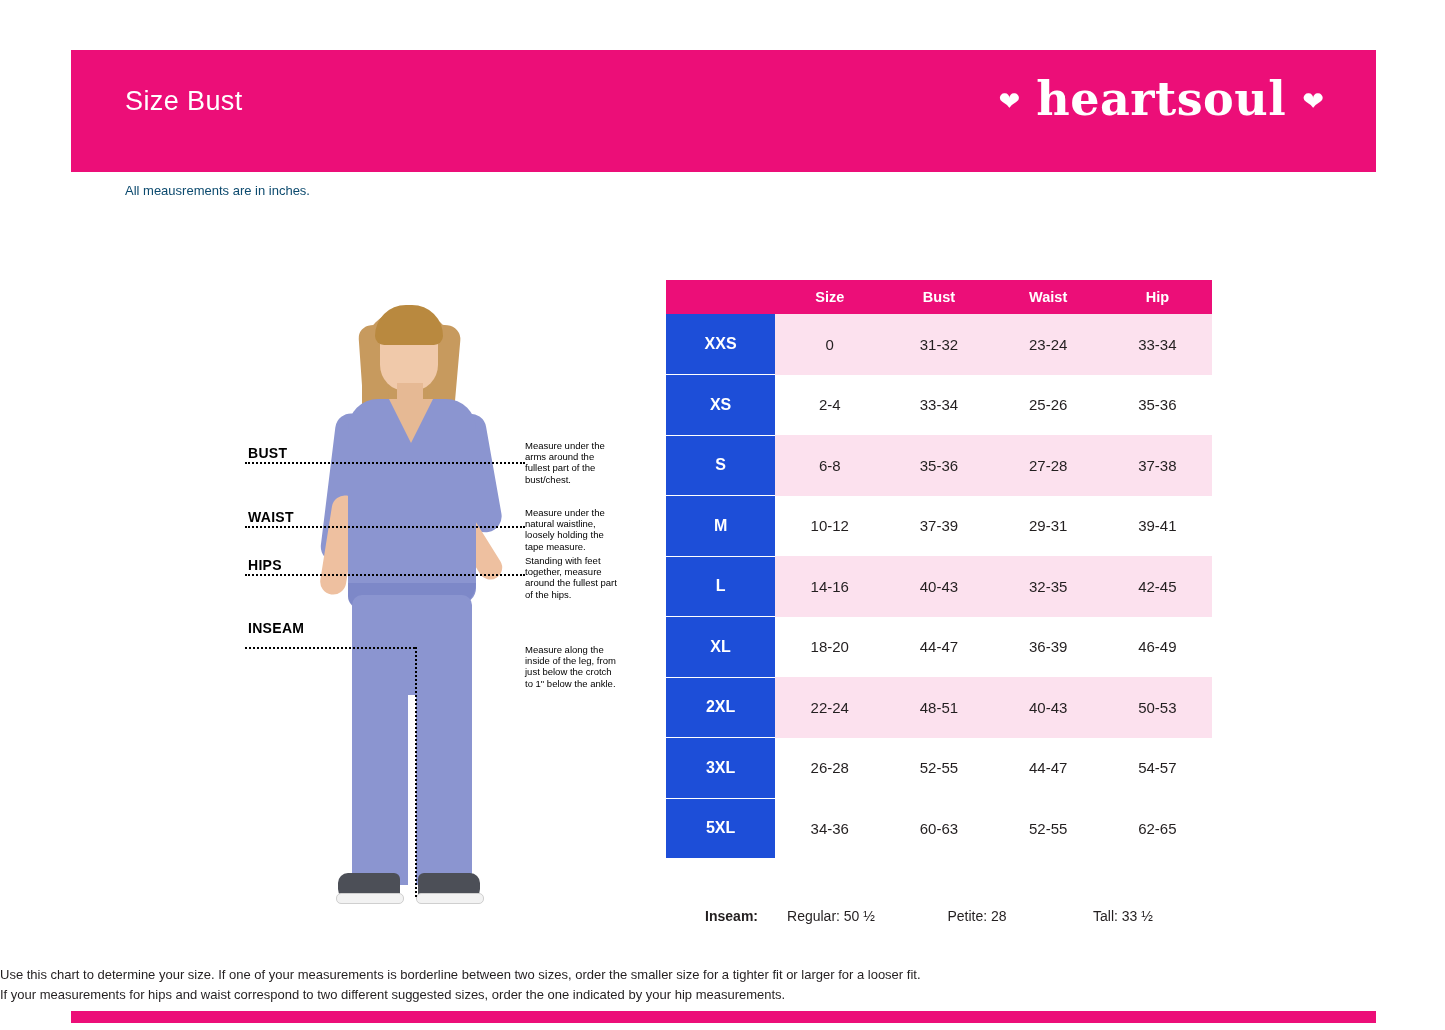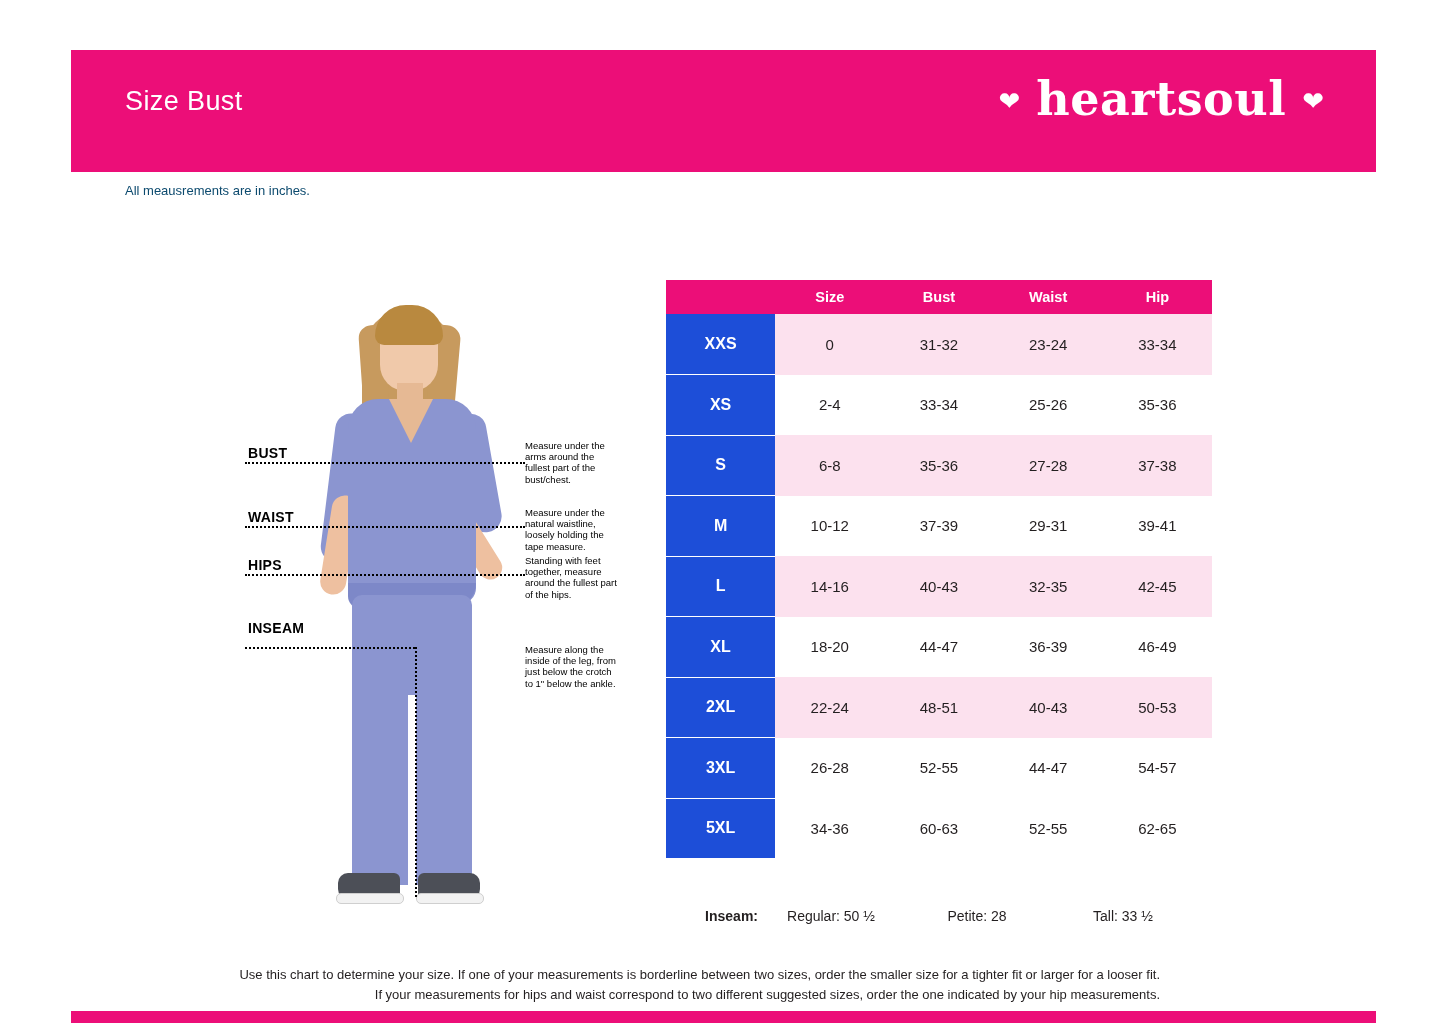--- a/index.html
+++ b/index.html
@@ -313,21 +313,21 @@
     width: 146px;
     text-align: center;
   }
 
   
   .footer-text {
     position: absolute;
     left: 0;
     top: 965px;
     width: 1160px;
-    text-align: right;
+    text-align: left;
     font-size: 13px;
     line-height: 1.55;
     color: #231f20;
   }
   .footer-bar {
     position: absolute;
     left: 71px;
     top: 1011px;
     width: 1305px;
     height: 12px;

